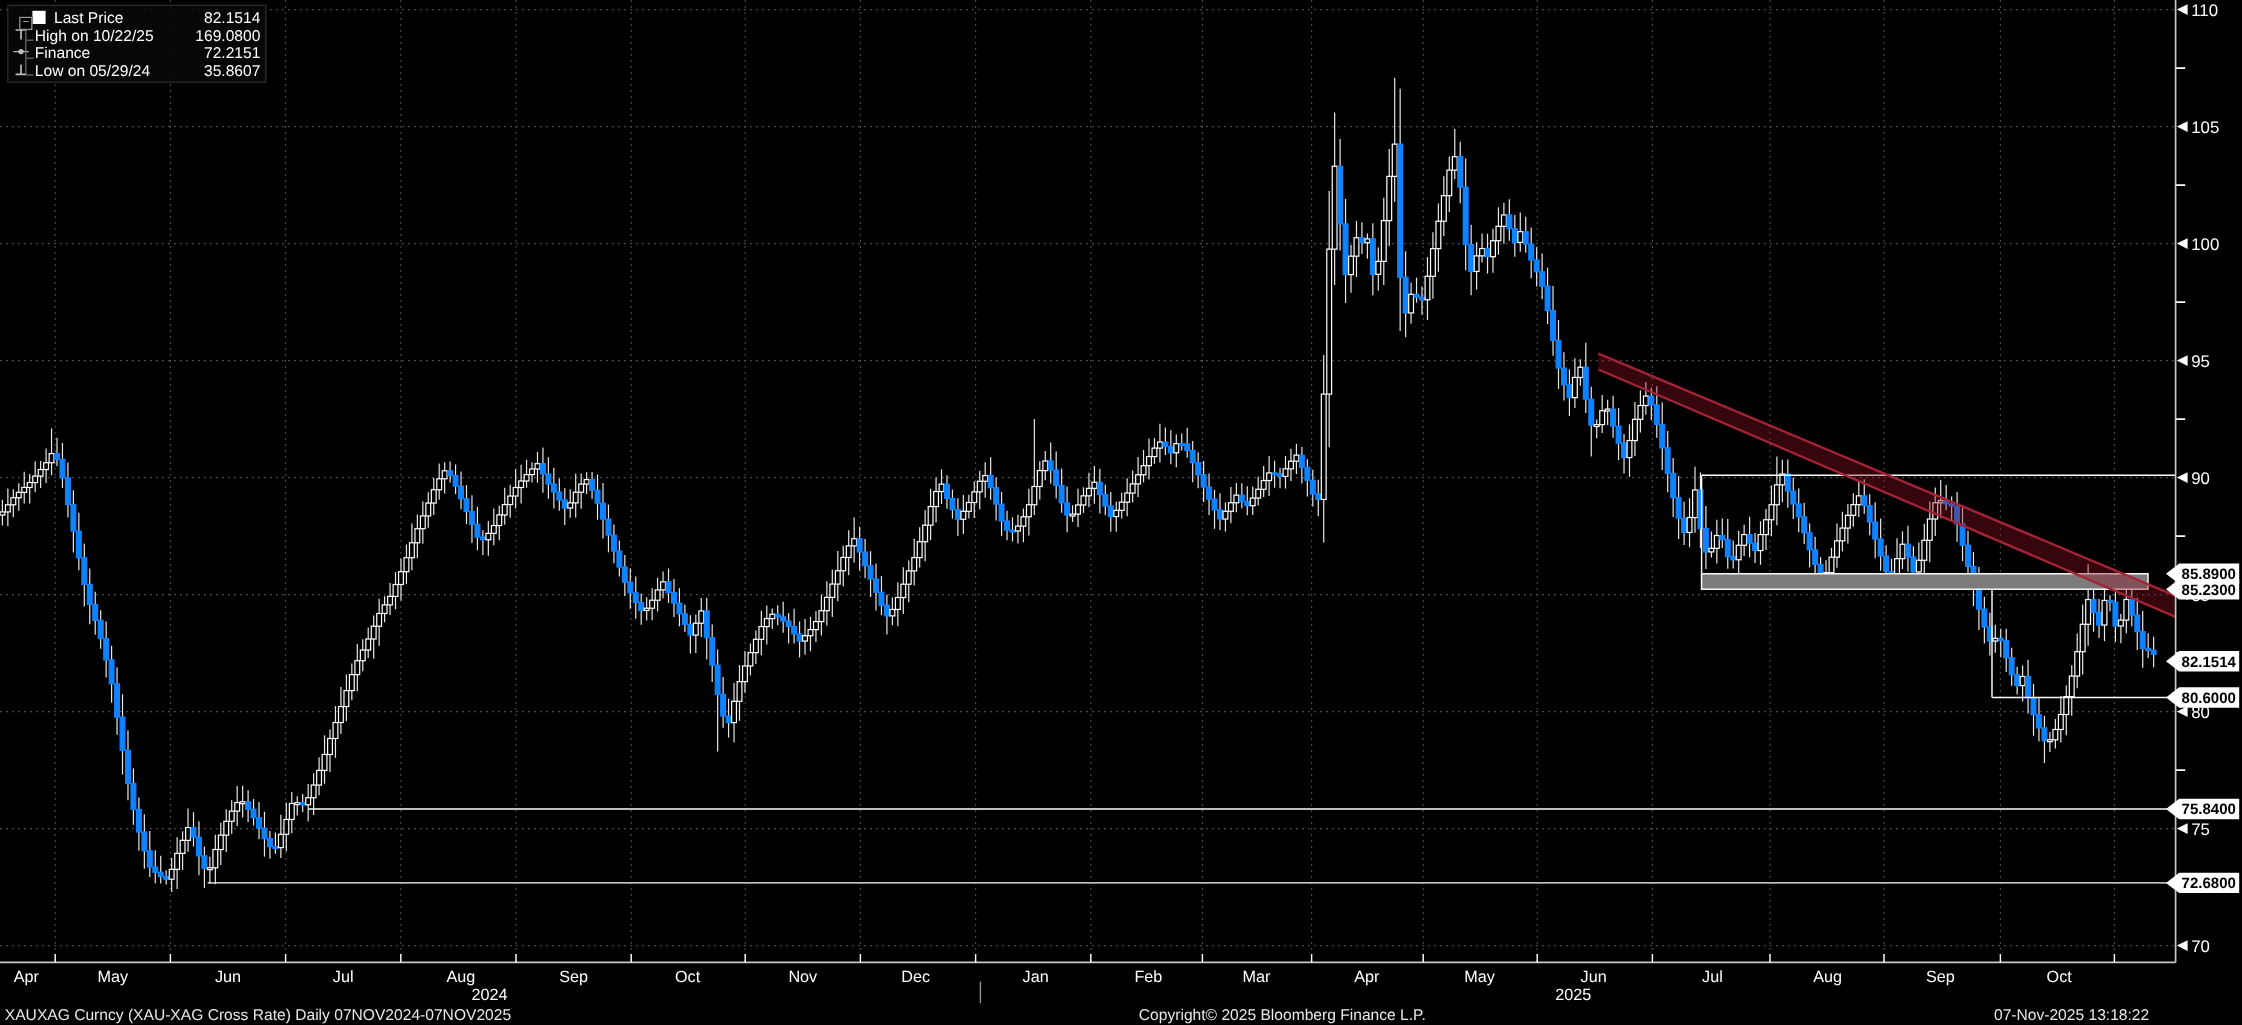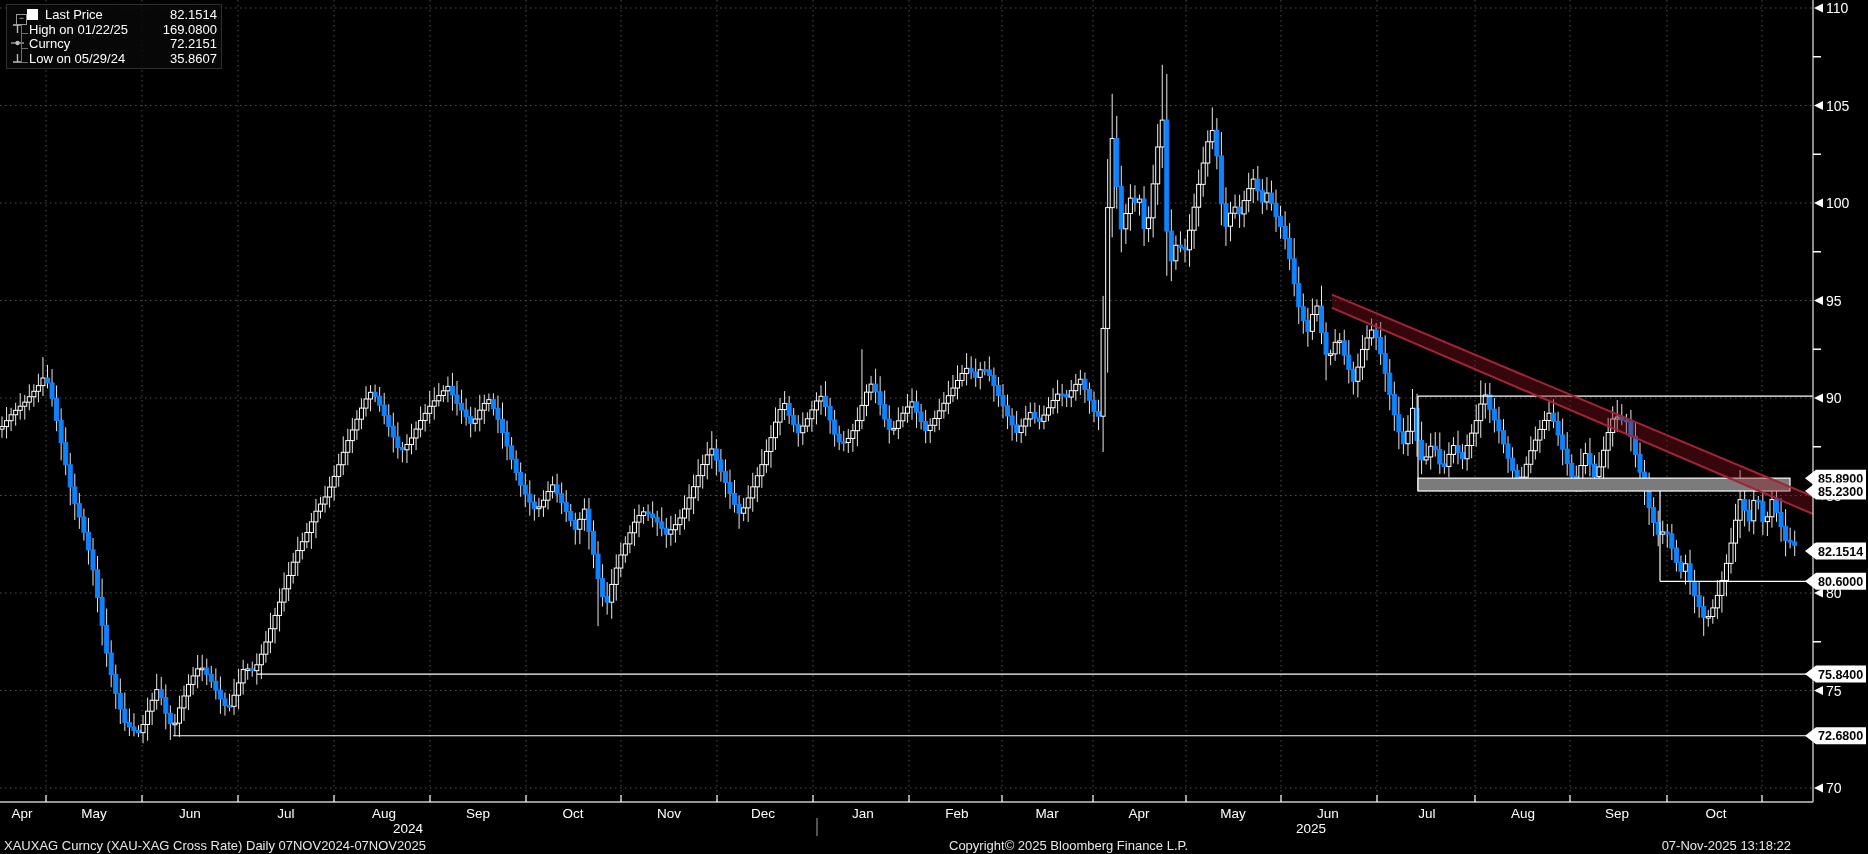--- a/index.html
+++ b/index.html
@@ -963,32 +963,32 @@
       <span class="lg-label">Last Price</span>
       <span class="lg-value">82.1514</span>
     </div>
     <div class="lg-row">
       <span class="lg-tree tree-stub" style="top:28px"></span>
       <span class="lg-icon">
         <svg width="13" height="12">
             <path d="M2 2 H11 M6.5 2 V10" stroke="#bdbdbd" stroke-width="1.4" fill="none"></path>
           </svg>
       </span>
-      <span class="lg-label">High on 01/22/25</span>
+      <span class="lg-label">High on 10/22/25</span>
       <span class="lg-value">169.0800</span>
     </div>
     <div class="lg-row">
       <span class="lg-tree tree-stub" style="top:43px"></span>
       <span class="lg-icon">
         <svg width="13" height="12">
             <line x1="0" y1="6" x2="13" y2="6" stroke="#bdbdbd" stroke-width="1.2"></line>
             <circle cx="6.5" cy="6" r="2.2" fill="#bdbdbd"></circle>
           </svg>
       </span>
-      <span class="lg-label">Curncy</span>
+      <span class="lg-label">Finance</span>
       <span class="lg-value">72.2151</span>
     </div>
     <div class="lg-row">
       <span class="lg-tree tree-stub" style="top:57px"></span>
       <span class="lg-icon">
         <svg width="13" height="12">
             <path d="M2 10 H11 M6.5 10 V2" stroke="#bdbdbd" stroke-width="1.4" fill="none"></path>
           </svg>
       </span>
       <span class="lg-label">Low on 05/29/24</span>

